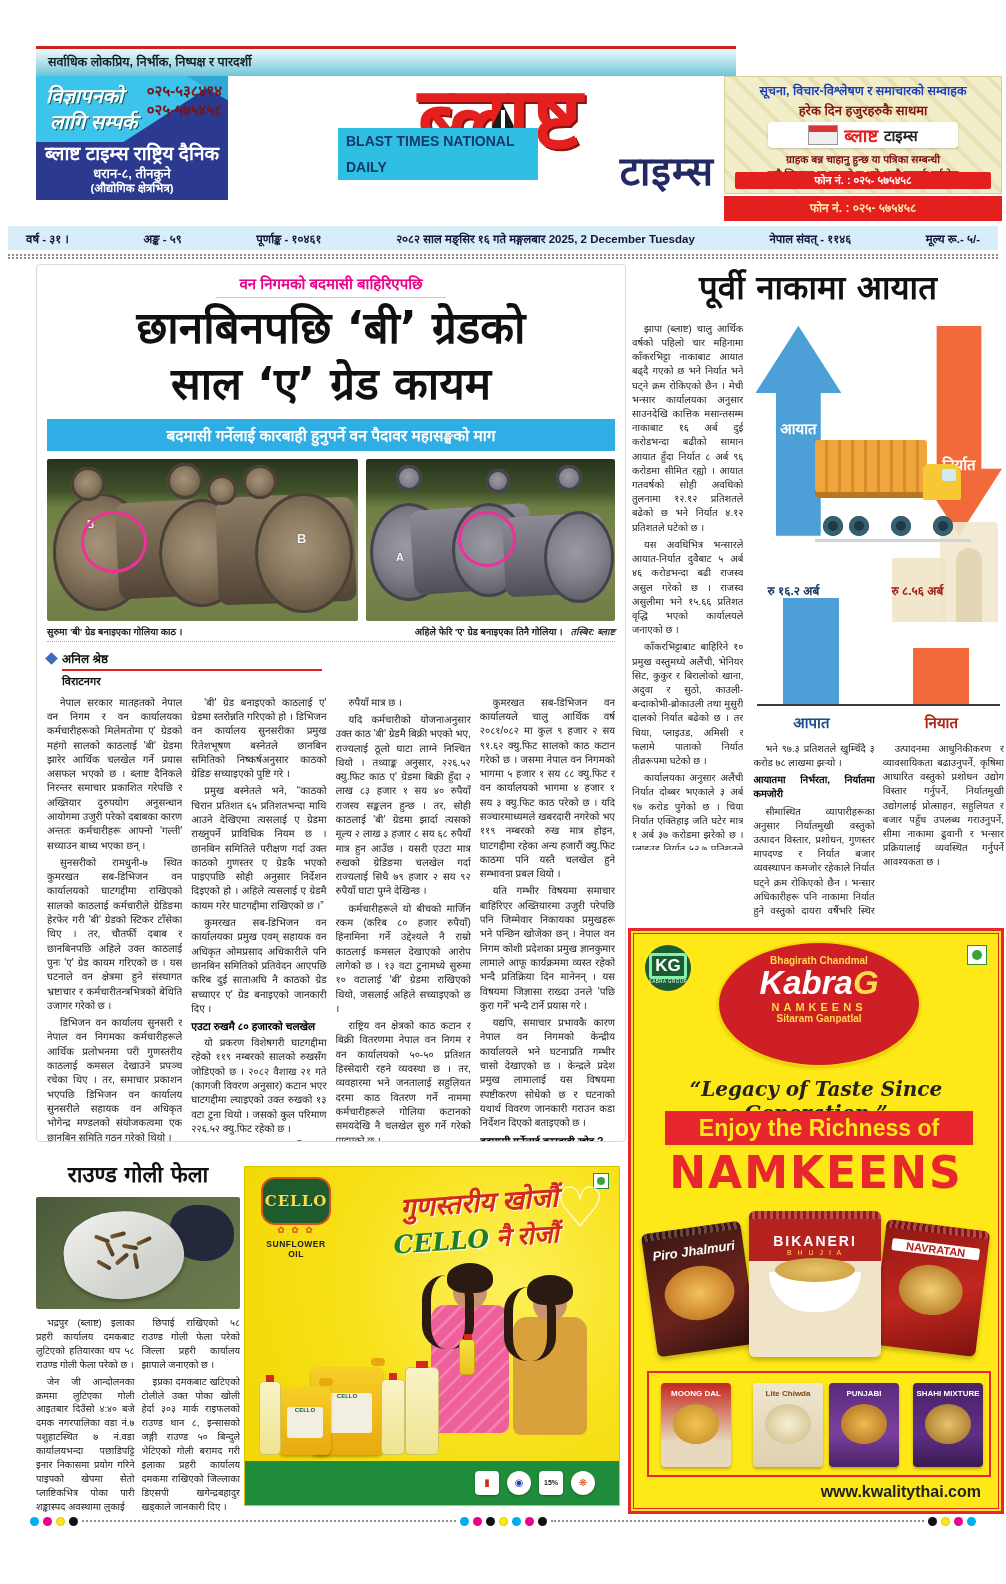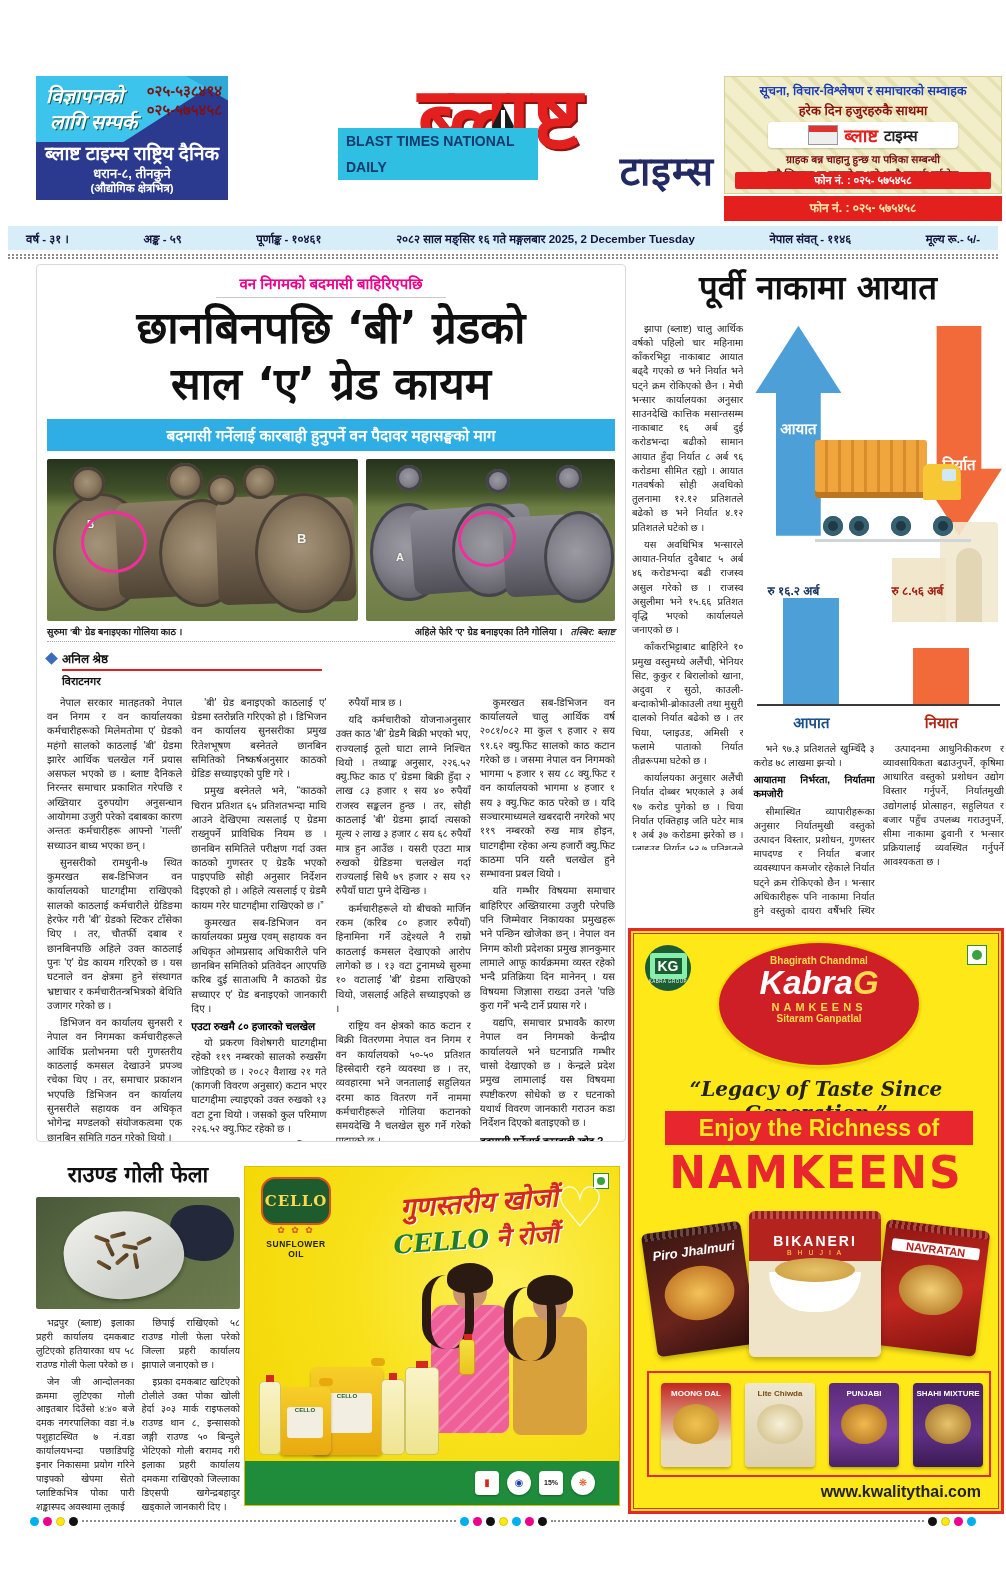--- a/index.html
+++ b/index.html
@@ -133,21 +133,21 @@
   .bc-xlabel { position:absolute; bottom:0; width:100px; text-align:center; font-size:15px; font-weight:800; }
   .x-imp { left:8px; color:#1d4f8c; } .x-exp { left:138px; color:#b02415; }
   .rs-bottom { display:flex; gap:8px; margin-top:10px; }
   .rs-col2, .rs-col3 { flex:1; overflow:hidden; height:236px; }
 
   
   .kabra-ad { left:628px; top:928px; width:376px; height:586px; background:#ffe817;
     border:3px solid #e8262d; box-shadow:inset 0 0 0 2px #ffe817, inset 0 0 0 3px #e8262d; overflow:hidden; }
   .kg-circle { position:absolute; left:14px; top:14px; width:46px; height:46px; background:#1c5c33; border-radius:50%;
     color:#fff; text-align:center; }
-  .kg-circle .mono { font-size:14px; font-weight:800; margin-top:8px; border:5px solid #86efac; display:inline-block; padding:0 3px; border-radius:3px; }
+  .kg-circle .mono { font-size:17px; font-weight:800; margin-top:8px; border:3px solid #86efac; display:inline-block; padding:0 3px; border-radius:3px; }
   .kg-circle .cap { font-size:4.5px; letter-spacing:.5px; }
   .k-dotbox { position:absolute; right:14px; top:14px; width:20px; height:20px; background:#fff; border:1px solid #2a8f3c; }
   .k-dotbox::after { content:""; position:absolute; left:4px; top:4px; width:10px; height:10px; border-radius:50%; background:#3aא; background:#3aa23c; }
   .k-oval { position:absolute; left:88px; top:12px; width:200px; height:122px; background:#cf1f26; border-radius:50%;
     box-shadow:0 0 0 2px #f5d800, 0 2px 4px #0004; text-align:center; color:#fff; }
   .k-arc-top { font-size:10px; color:#ffd94d; font-weight:700; margin-top:12px; }
   .k-brand { font-size:33px; font-weight:800; font-style:italic; line-height:1.05; }
   .k-brand .g { color:#ffd94d; }
   .k-namkeens { font-size:11px; letter-spacing:4px; color:#ffd94d; font-weight:800; }
   .k-arc-bot { font-size:10px; color:#ffd94d; font-weight:700; }
@@ -171,21 +171,21 @@
   .pk2 .bowl::before { content:""; position:absolute; left:6px; top:-14px; width:80px; height:24px; border-radius:50%; background:radial-gradient(#e8c36a,#c89a3e); }
   .pk3 { left:248px; top:16px; width:104px; height:126px; background:linear-gradient(160deg,#8e1612,#c32720 55%,#7d120e); transform:rotate(7deg); color:#fff; }
   .pk3 .plabel { font-size:11px; background:#fff; color:#b5231f; margin:10px 8px 0; border-radius:2px; }
   .pk3 .food { margin:10px auto 0; width:64px; height:50px; border-radius:50%; background:radial-gradient(#f3cf76,#b9802c 75%,#6f3f12); }
   .k-lowbox { position:absolute; left:16px; top:440px; width:344px; height:106px; border:2px solid #e8262d; }
   .spack { position:absolute; top:10px; width:70px; height:84px; border-radius:4px; box-shadow:0 2px 3px #0004; color:#fff; overflow:hidden; }
   .spack .plabel { font-size:8px; font-weight:800; text-align:center; margin-top:6px; }
   .spack .food { margin:6px auto 0; width:46px; height:40px; border-radius:50%; }
   .sp1 { left:12px; background:linear-gradient(#c32720,#e8d9bd 70%); }
   .sp1 .food { background:radial-gradient(#f0c44f,#c08a28); }
-  .sp2 { left:96px; background:linear-gradient(#efe6cf,#ded0ae); color:#7b4a12; }
+  .sp2 { left:104px; background:linear-gradient(#efe6cf,#ded0ae); color:#7b4a12; }
   .sp2 .food { background:radial-gradient(#f7f0d8,#cdb97e); }
   .sp3 { left:180px; background:linear-gradient(#5a2a7a,#7a3f9e 60%,#4a2266); }
   .sp3 .food { background:radial-gradient(#f0b84f,#a86a1c); }
   .sp4 { left:264px; background:linear-gradient(#4a2266,#5f2f86 60%,#3a1a52); }
   .sp4 .plabel { font-size:8px; }
   .sp4 .food { background:radial-gradient(#e8c36a,#9a6a24); }
   .k-web { position:absolute; right:20px; top:552px; font-size:16px; font-weight:800; color:#222; }
 
   
   .bottom-news { left:36px; top:1158px; width:204px; height:354px; overflow:hidden; }
@@ -237,20 +237,21 @@
   .reg-strip { left:30px; top:1514px; width:946px; height:14px; display:flex; align-items:center; gap:4px; }
   .reg-line { flex:1; border-top:2px dotted #8d8d8d; }
   .reg-dot { width:9px; height:9px; border-radius:50%; }
   .rc { background:#00adee; } .rm { background:#ec008c; } .ry { background:#ffe817; border:1px solid #d8c400; } .rk { background:#111; }
 </style>
 </head>
 <body>
 
 <div id="page">
 
+  <div class="abs tagline-strip">सर्वाधिक लोकप्रिय, निर्भीक, निष्पक्ष र पारदर्शी</div>
 
   <div class="abs left-ad">
     <div class="la-tri"></div>
     <div class="la-tri2"></div>
     <div class="la-line1">विज्ञापनको</div>
     <div class="la-line2">लागि सम्पर्क</div>
     <div class="la-ph">
       <div>०२५-५३८४१४</div>
       <div>०२५-५७५४५८</div>
     </div>

